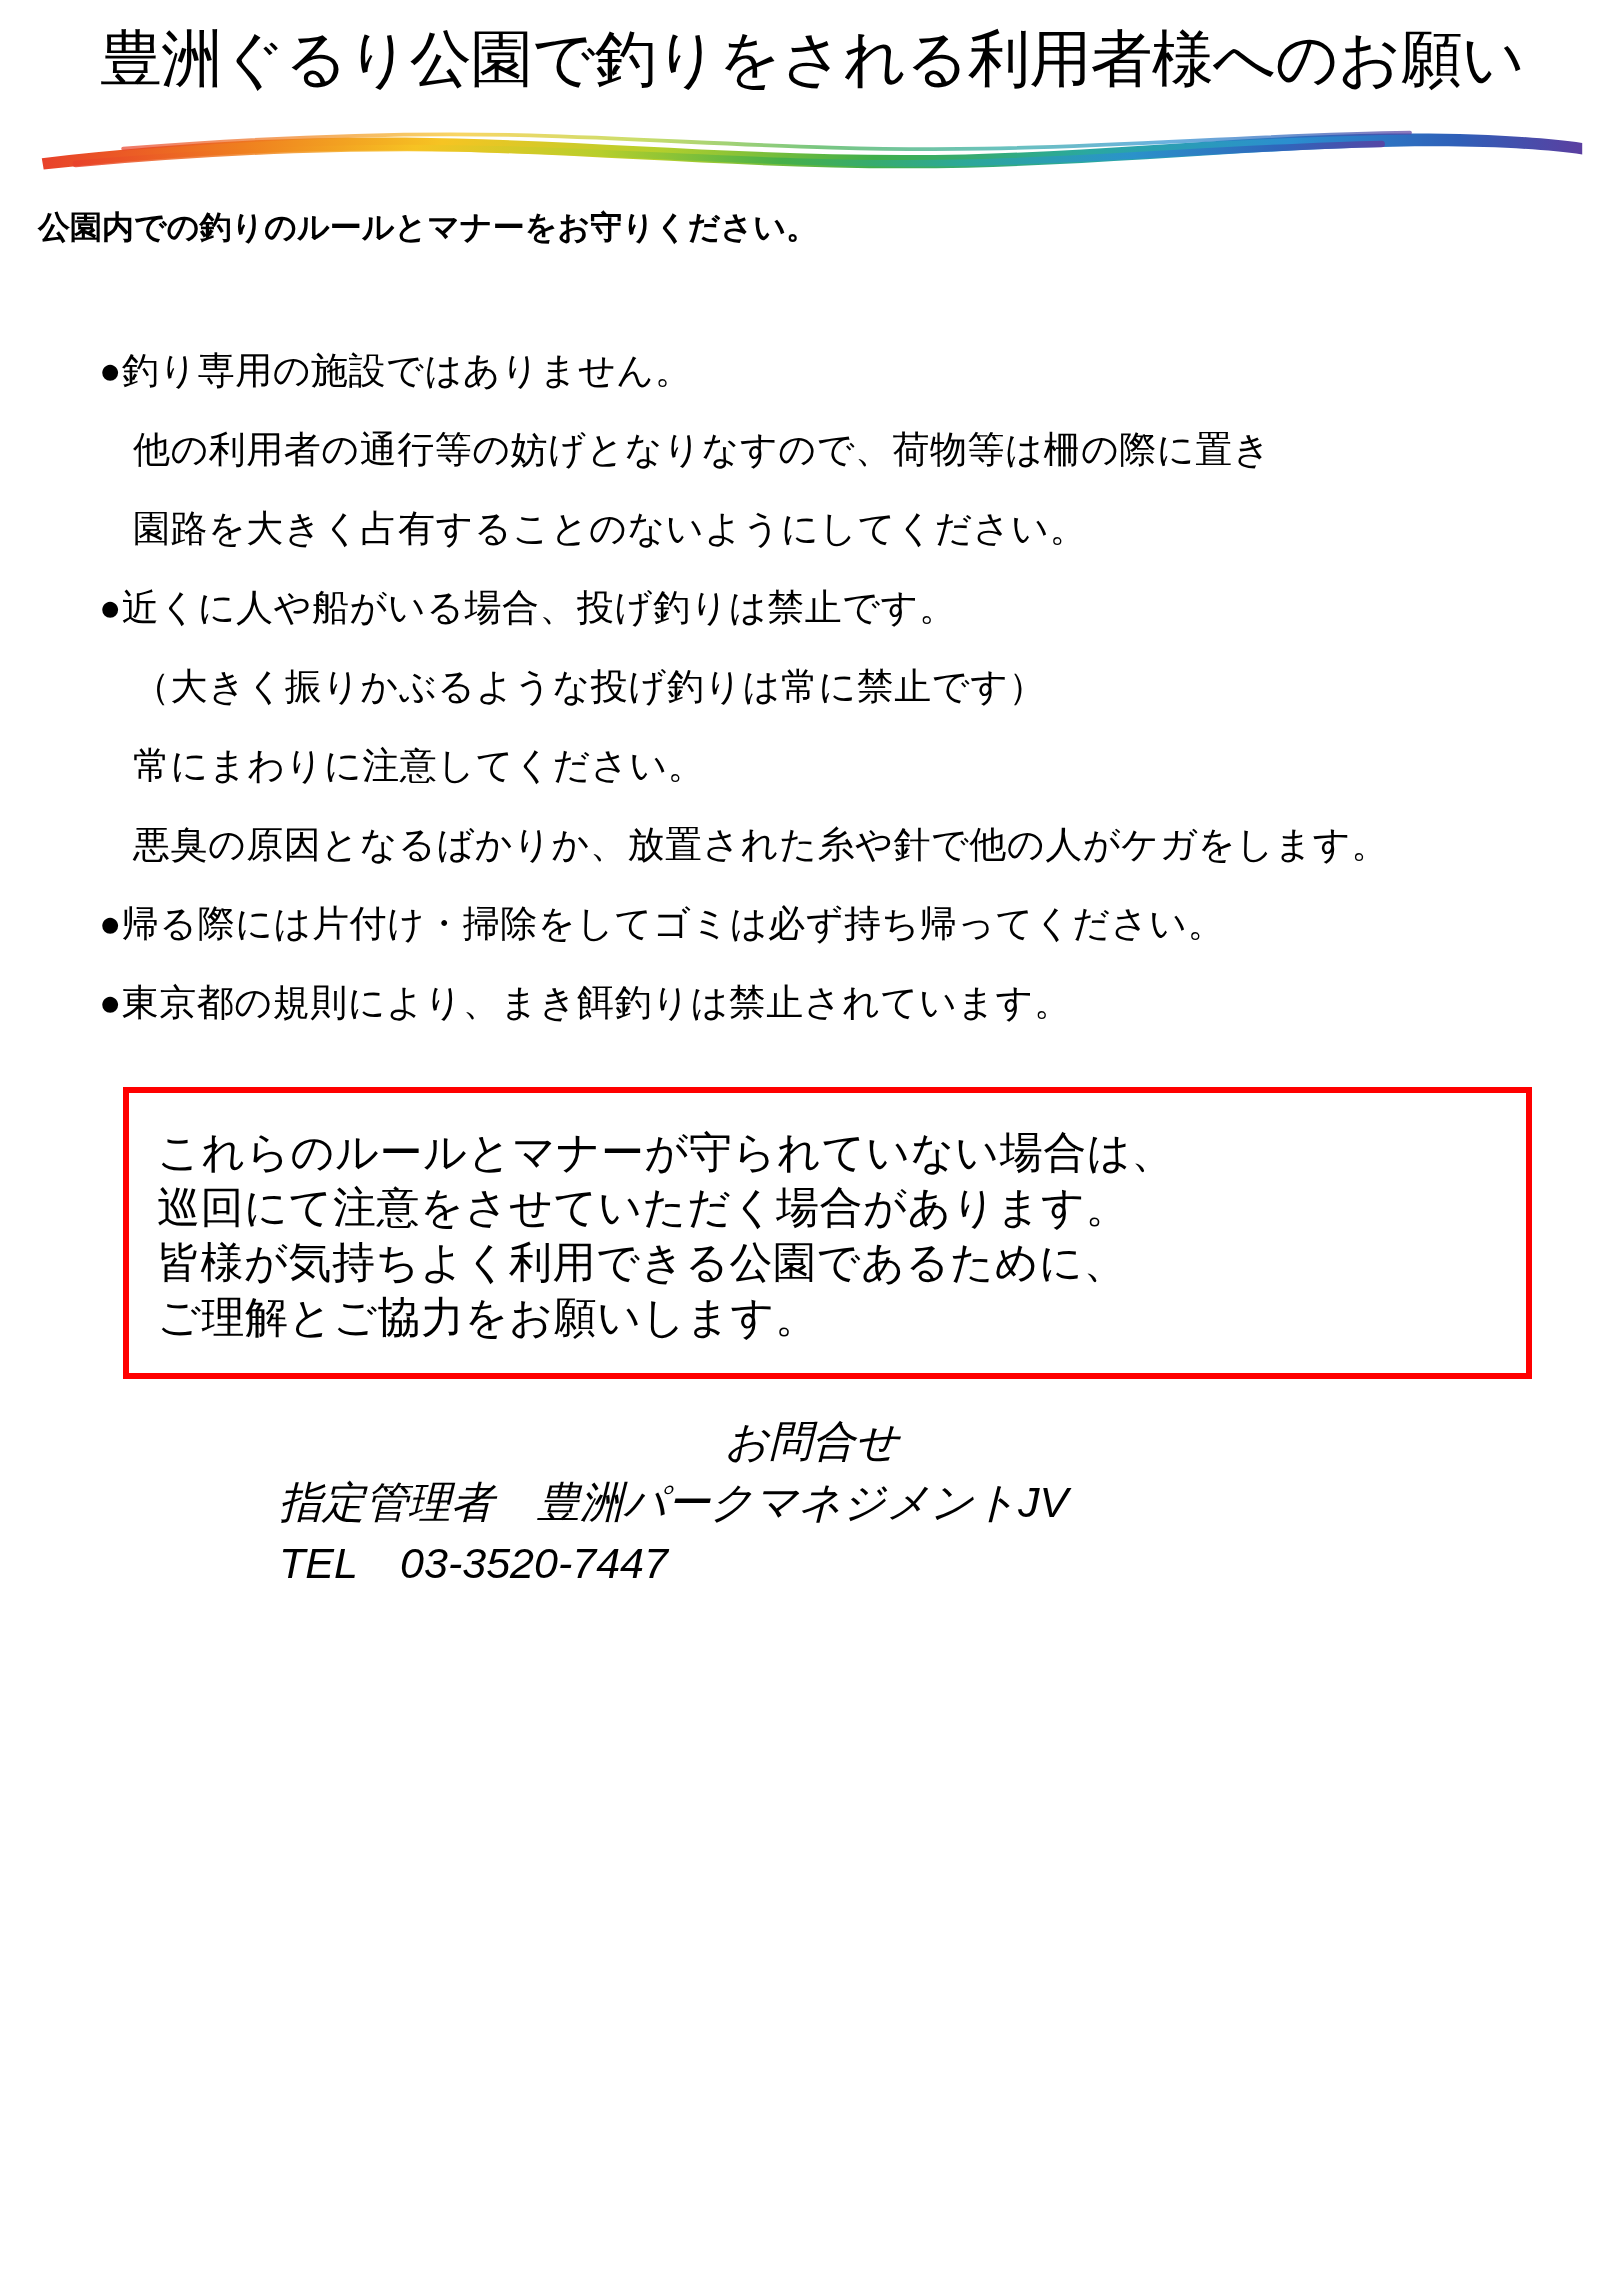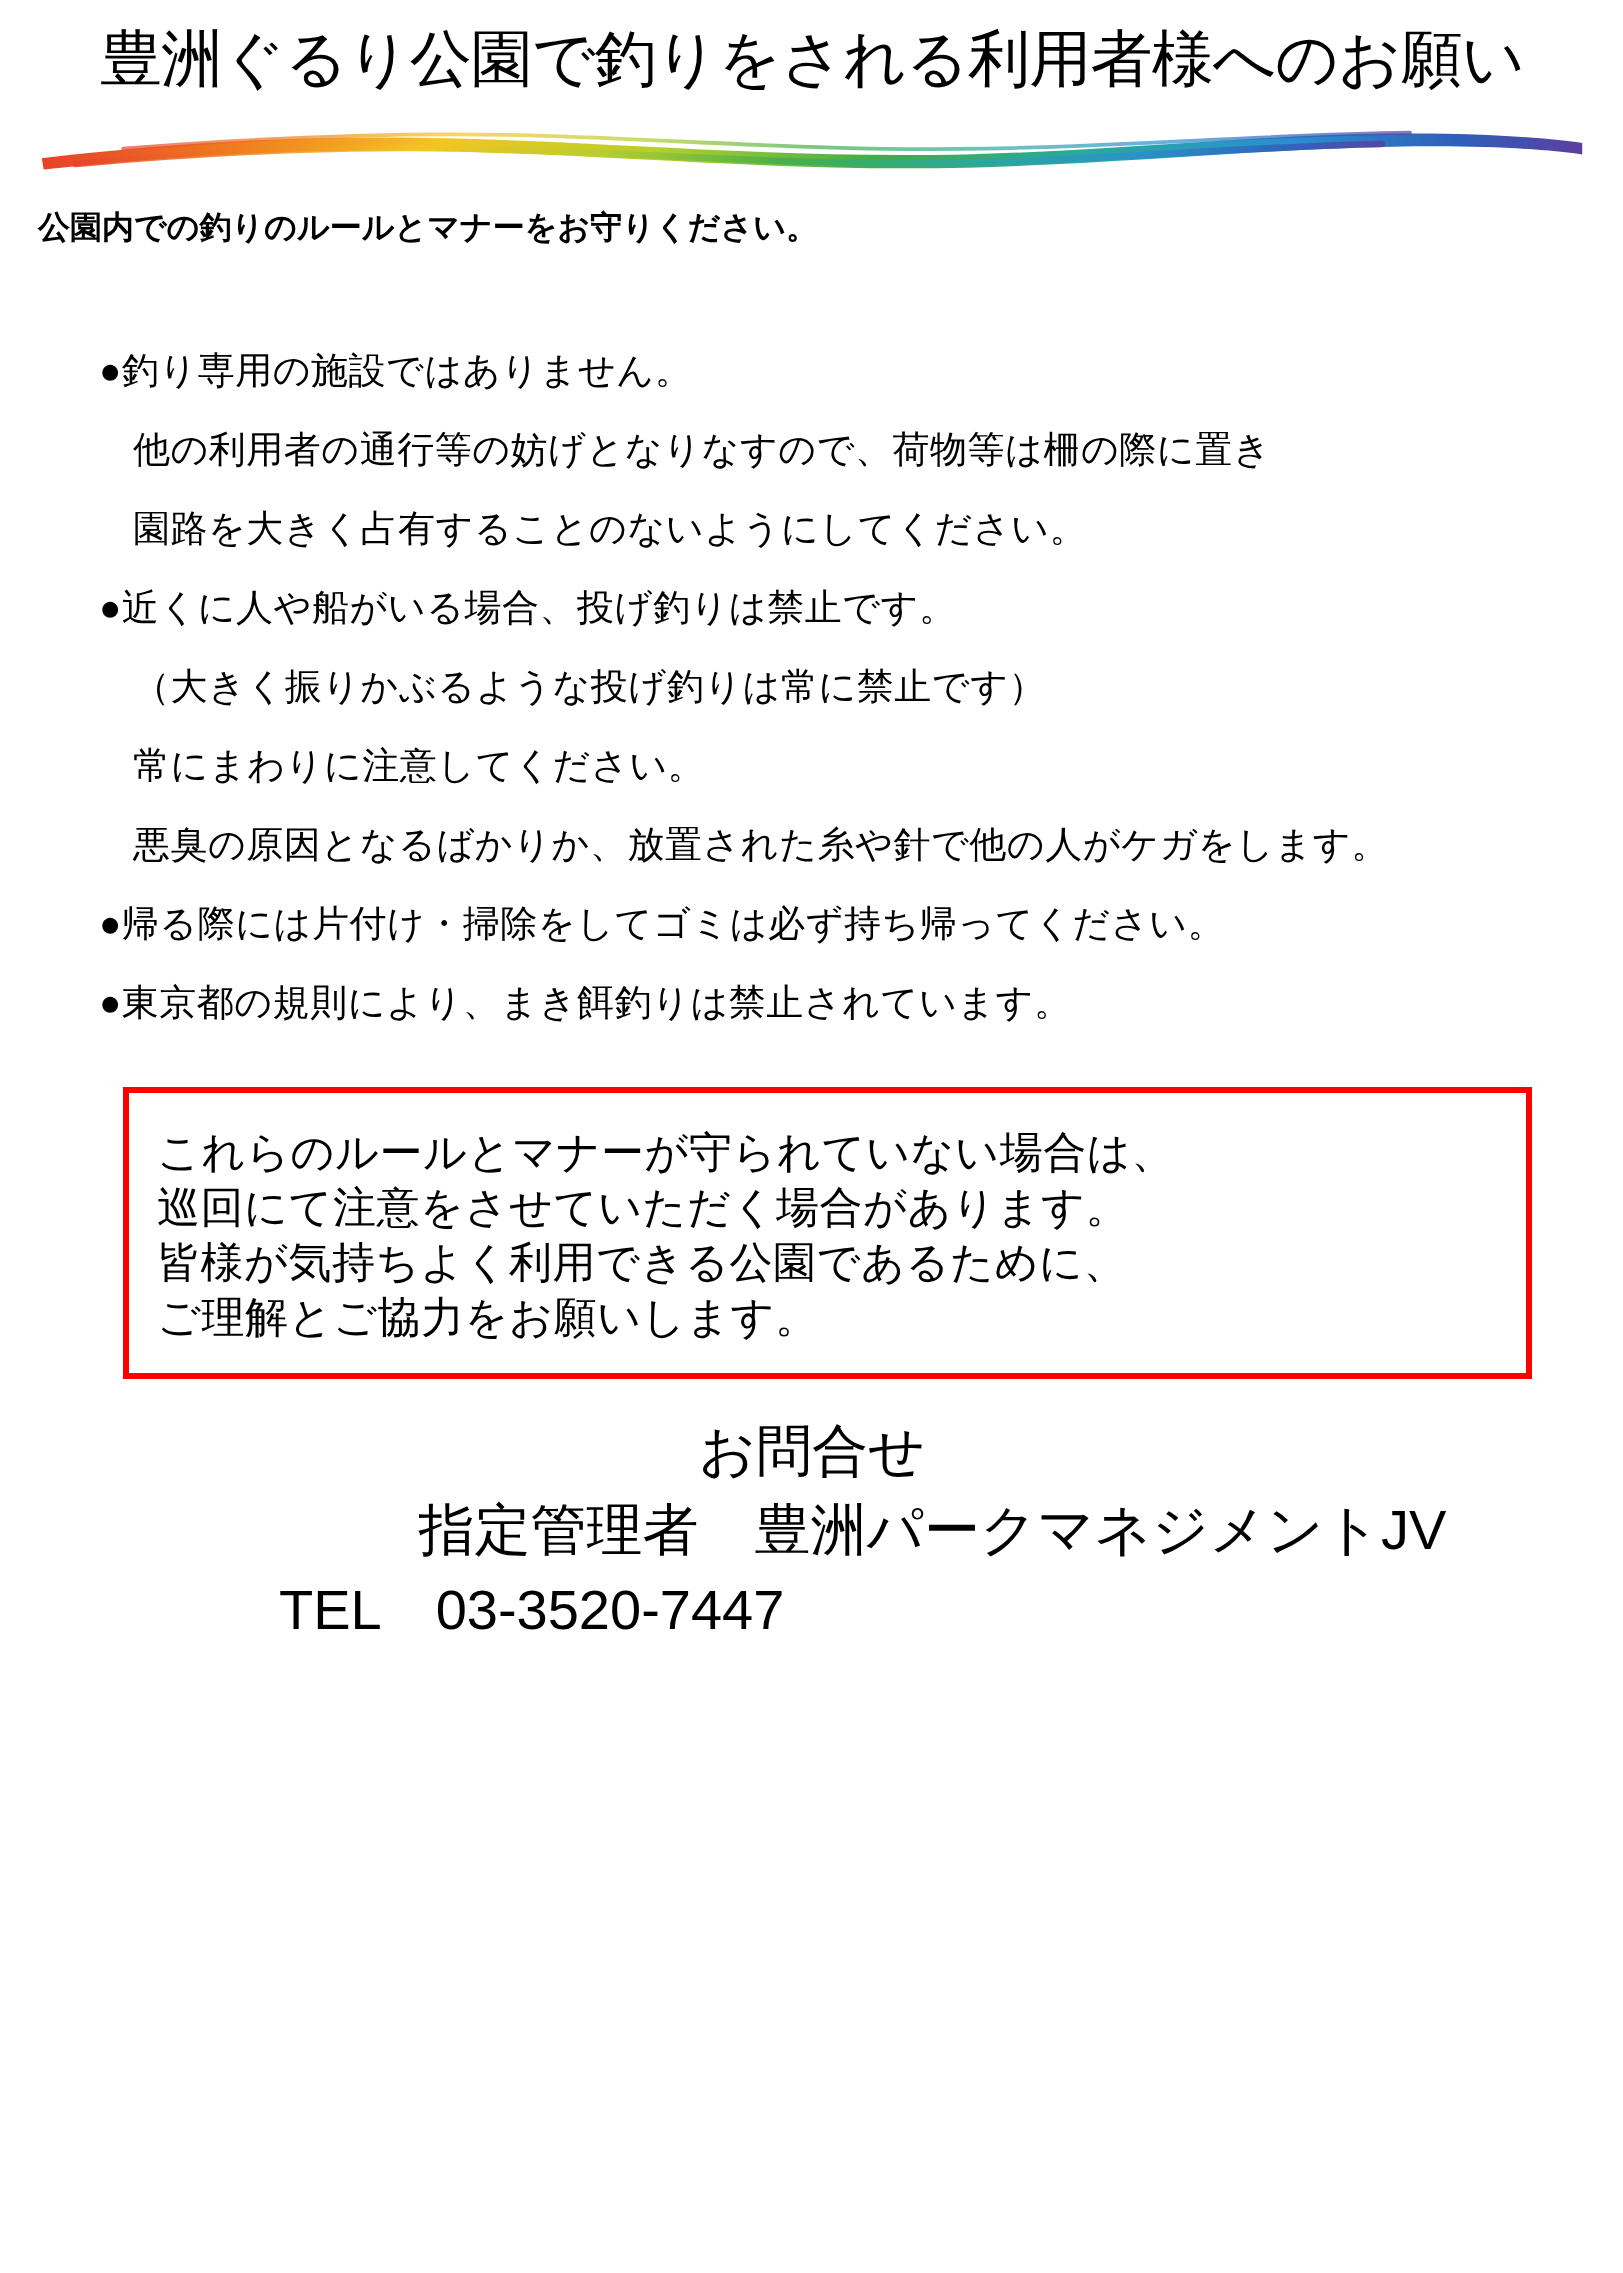--- a/index.html
+++ b/index.html
@@ -87,30 +87,31 @@
     white-space: nowrap;
     letter-spacing: 0.5px;
   }
 
   
   .contact {
     margin-top: 32px;
     text-align: center;
   }
   .contact-line {
-    font-size: 56px;
+    font-size: 43px;
     line-height: 1.42;
     white-space: nowrap;
+    font-style: italic;
   }
   .contact-line.tel {
     text-align: left;
     padding-left: 241px;
   }
   .contact-line.manager {
-    text-align: center;
+    text-align: left;
     padding-left: 241px;
   }
 </style>
 </head>
 <body>
 
 <div class="page">
 
   <div class="title">豊洲ぐるり公園で釣りをされる利用者様へのお願い</div>
 

